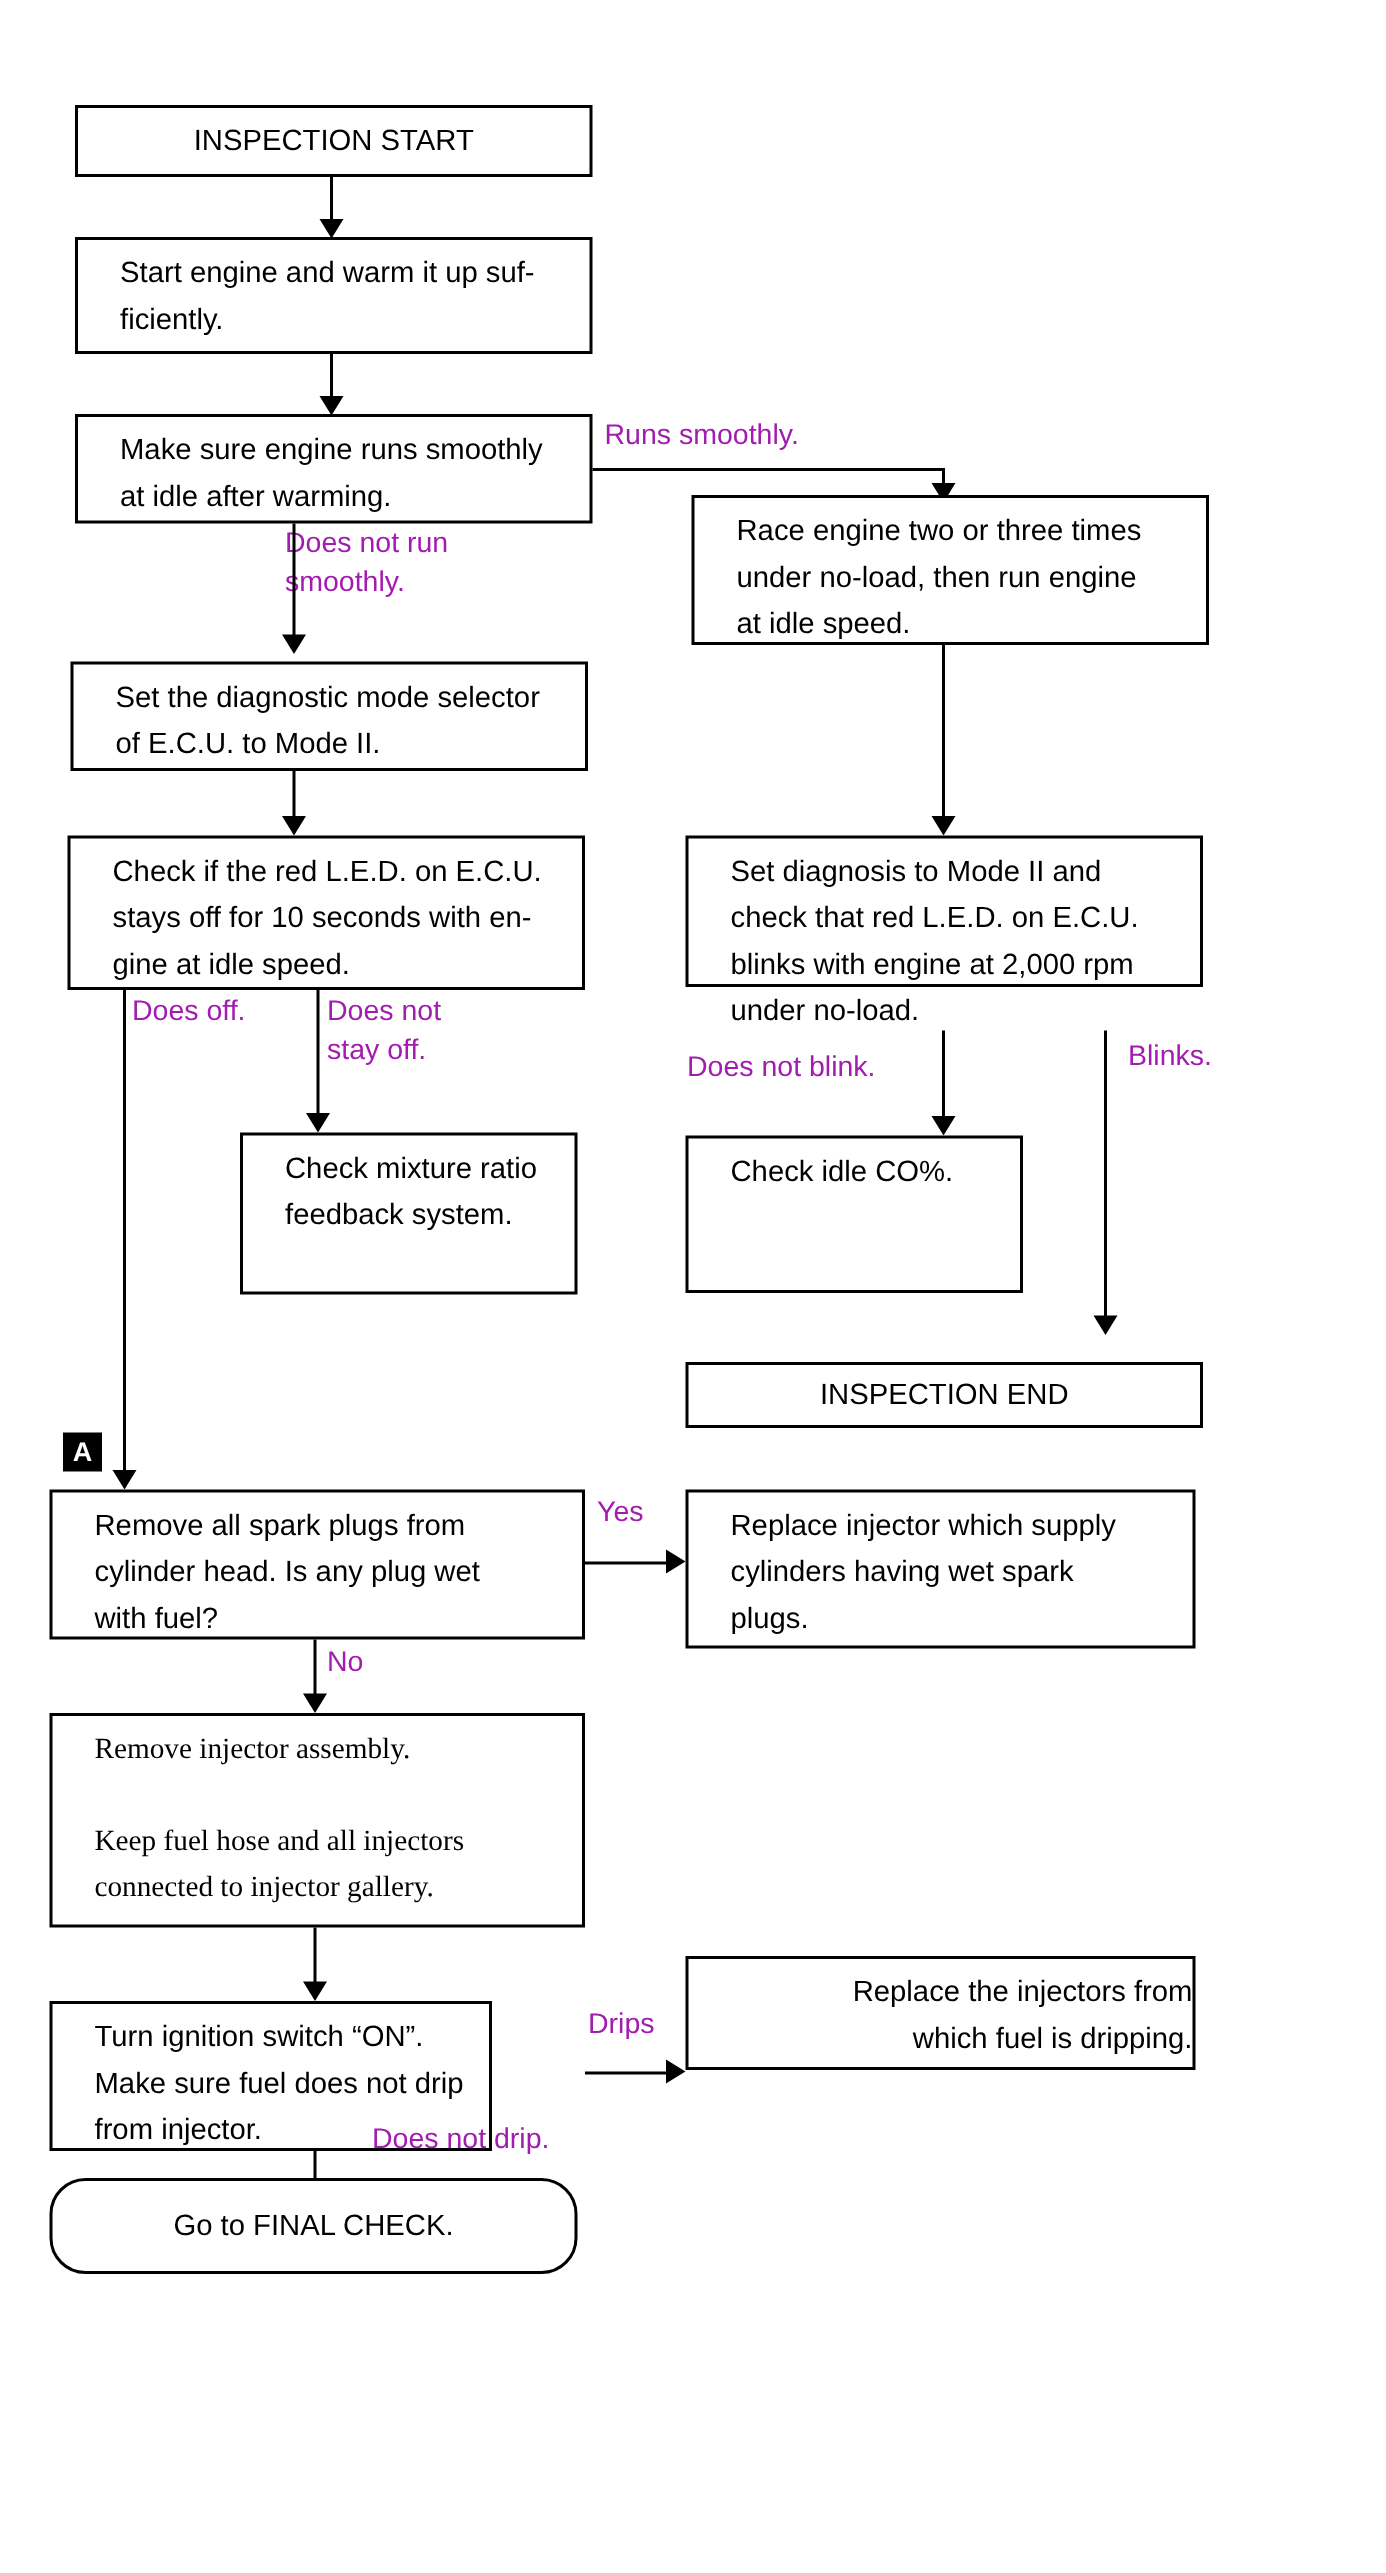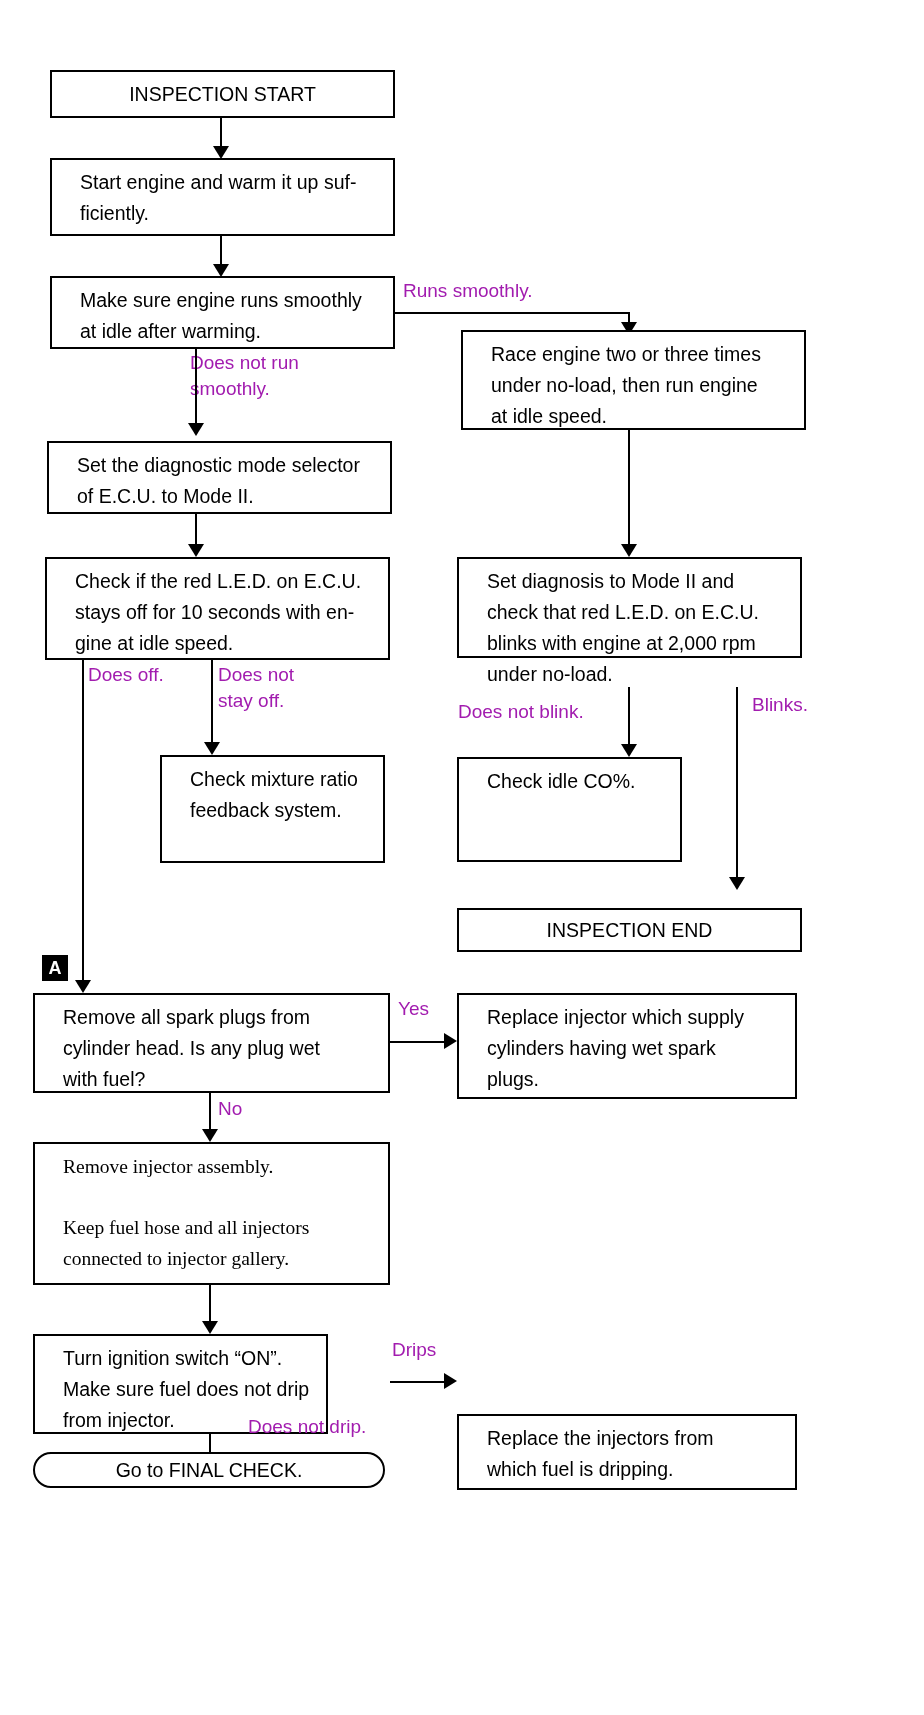--- a/index.html
+++ b/index.html
@@ -224,26 +224,26 @@
   <div class="node" style="left:33px; top:1334px; width:295px; height:100px;">
     <span class="txt">Turn ignition switch “ON”.
 Make sure fuel does not drip
 from injector.</span>
   </div>
 
   <div class="elabel" style="left:392px; top:1337px;">Drips</div>
   <div class="hline" style="left:390px; top:1381px; width:62px;"></div>
   <div class="arrow-right" style="left:444px; top:1373px;"></div>
 
-  <div class="node" style="left:457px; top:1414px; width:340px; height:76px;">
+  <div class="node" style="left:457px; top:1304px; width:340px; height:76px;text-align:right;">
     <span class="txt">Replace the injectors from
 which fuel is dripping.</span>
   </div>
 
   <div class="elabel" style="left:248px; top:1414px;">Does not drip.</div>
   <div class="vline" style="left:209px; top:1434px; height:35px;"></div>
   <div class="arrow-down" style="left:202px; top:1461px;"></div>
 
-  <div class="node center" style="left:33px; top:1452px; width:352px; height:36px;border-radius:24px;">
+  <div class="node center" style="left:33px; top:1452px; width:352px; height:64px;border-radius:24px;">
     <span class="txt">Go to FINAL CHECK.</span>
   </div>
 
 </div>
 
 </body></html>

